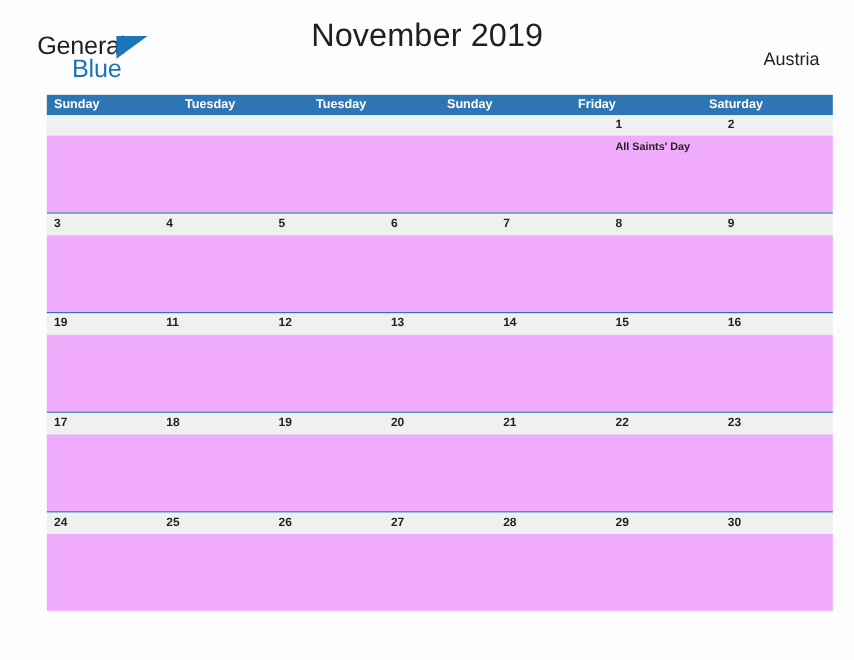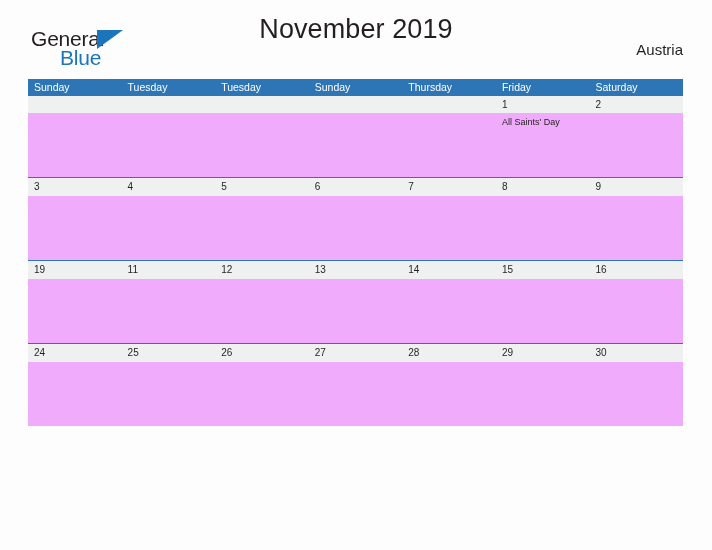--- a/index.html
+++ b/index.html
@@ -78,23 +78,24 @@
     right: 29px;
     top: 41px;
     font-size: 15px;
     color: #231f20;
     font-family: "Liberation Sans", sans-serif;
   }
 
   
   .calendar {
     position: absolute;
-    left: 28px;
+    left: 39px;
     top: 79px;
     width: 655px;
+    font-weight: bold;
   }
 
   .weekday-header {
     display: flex;
     width: 100%;
     height: 17px;
     background: #2e75b6;
   }
   .weekday-cell {
     flex: 1 1 0;
@@ -170,21 +171,20 @@
   <div class="cal-region">Austria</div>
 
 </div>
 
 <div class="calendar">
   <div class="weekday-header">
       <div class="weekday-cell">Sunday</div>
       <div class="weekday-cell">Tuesday</div>
       <div class="weekday-cell">Tuesday</div>
       <div class="weekday-cell">Sunday</div>
-      <div class="weekday-cell">Thursday</div>
       <div class="weekday-cell">Friday</div>
       <div class="weekday-cell">Saturday</div>
     </div>
   <div id="week-rows">
       <div class="week-row">
         <div class="date-band">
           <div class="date-cell empty"></div>
           <div class="date-cell empty"></div>
           <div class="date-cell empty"></div>
           <div class="date-cell empty"></div>
@@ -239,20 +239,40 @@
           <div class="body-cell empty"></div>
           <div class="body-cell empty"></div>
           <div class="body-cell empty"></div>
           <div class="body-cell empty"></div>
           <div class="body-cell empty"></div>
           <div class="body-cell empty"></div>
         </div>
       </div>
       <div class="week-row has-rule">
         <div class="date-band">
+          <div class="date-cell">17</div>
+          <div class="date-cell">18</div>
+          <div class="date-cell">19</div>
+          <div class="date-cell">20</div>
+          <div class="date-cell">21</div>
+          <div class="date-cell">22</div>
+          <div class="date-cell">23</div>
+        </div>
+        <div class="body-band">
+          <div class="body-cell empty"></div>
+          <div class="body-cell empty"></div>
+          <div class="body-cell empty"></div>
+          <div class="body-cell empty"></div>
+          <div class="body-cell empty"></div>
+          <div class="body-cell empty"></div>
+          <div class="body-cell empty"></div>
+        </div>
+      </div>
+      <div class="week-row has-rule">
+        <div class="date-band">
           <div class="date-cell">24</div>
           <div class="date-cell">25</div>
           <div class="date-cell">26</div>
           <div class="date-cell">27</div>
           <div class="date-cell">28</div>
           <div class="date-cell">29</div>
           <div class="date-cell">30</div>
         </div>
         <div class="body-band">
           <div class="body-cell empty"></div>

